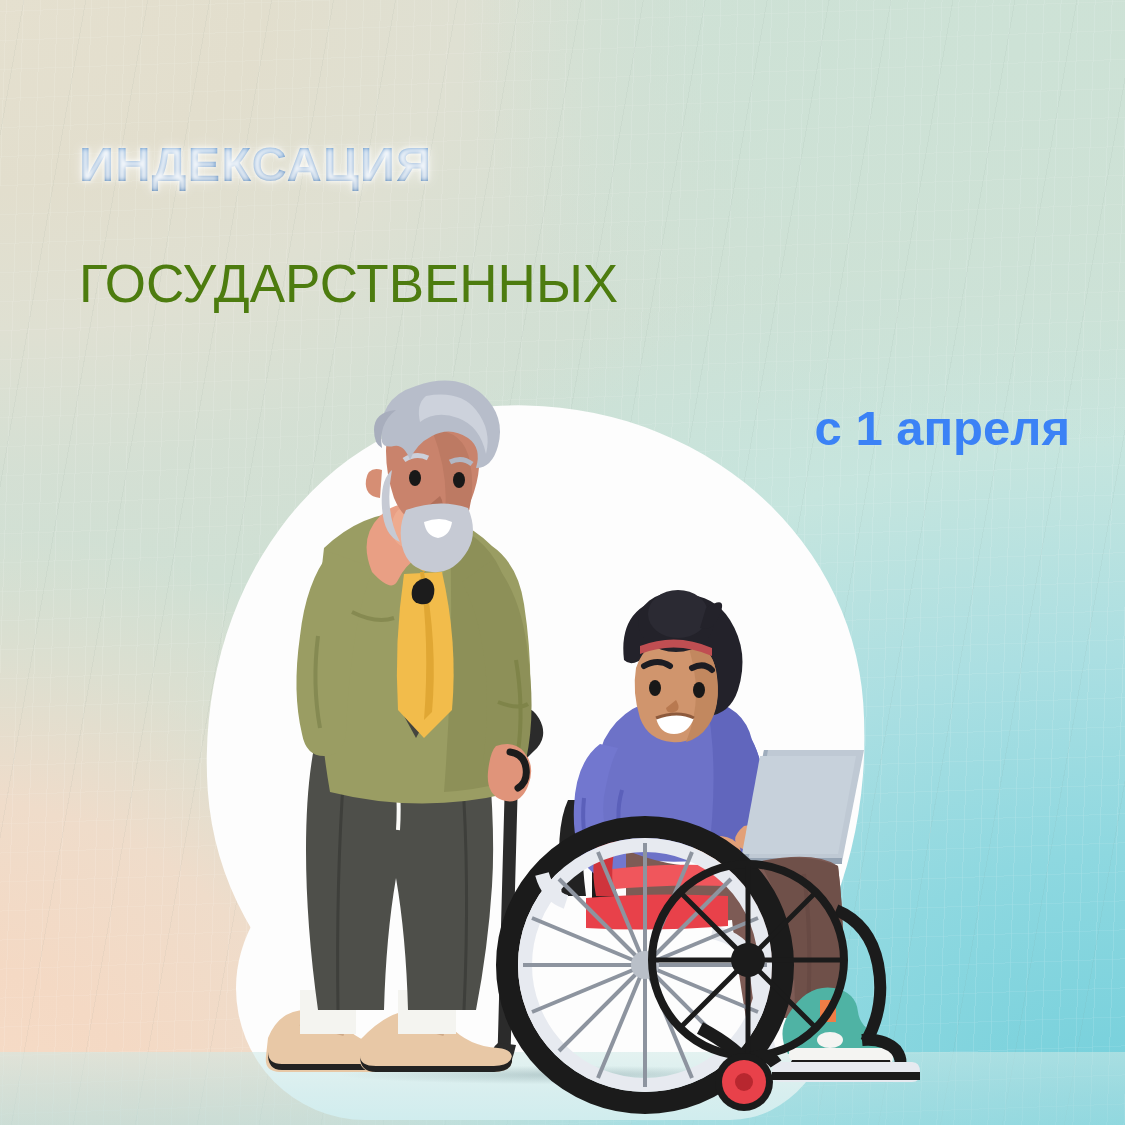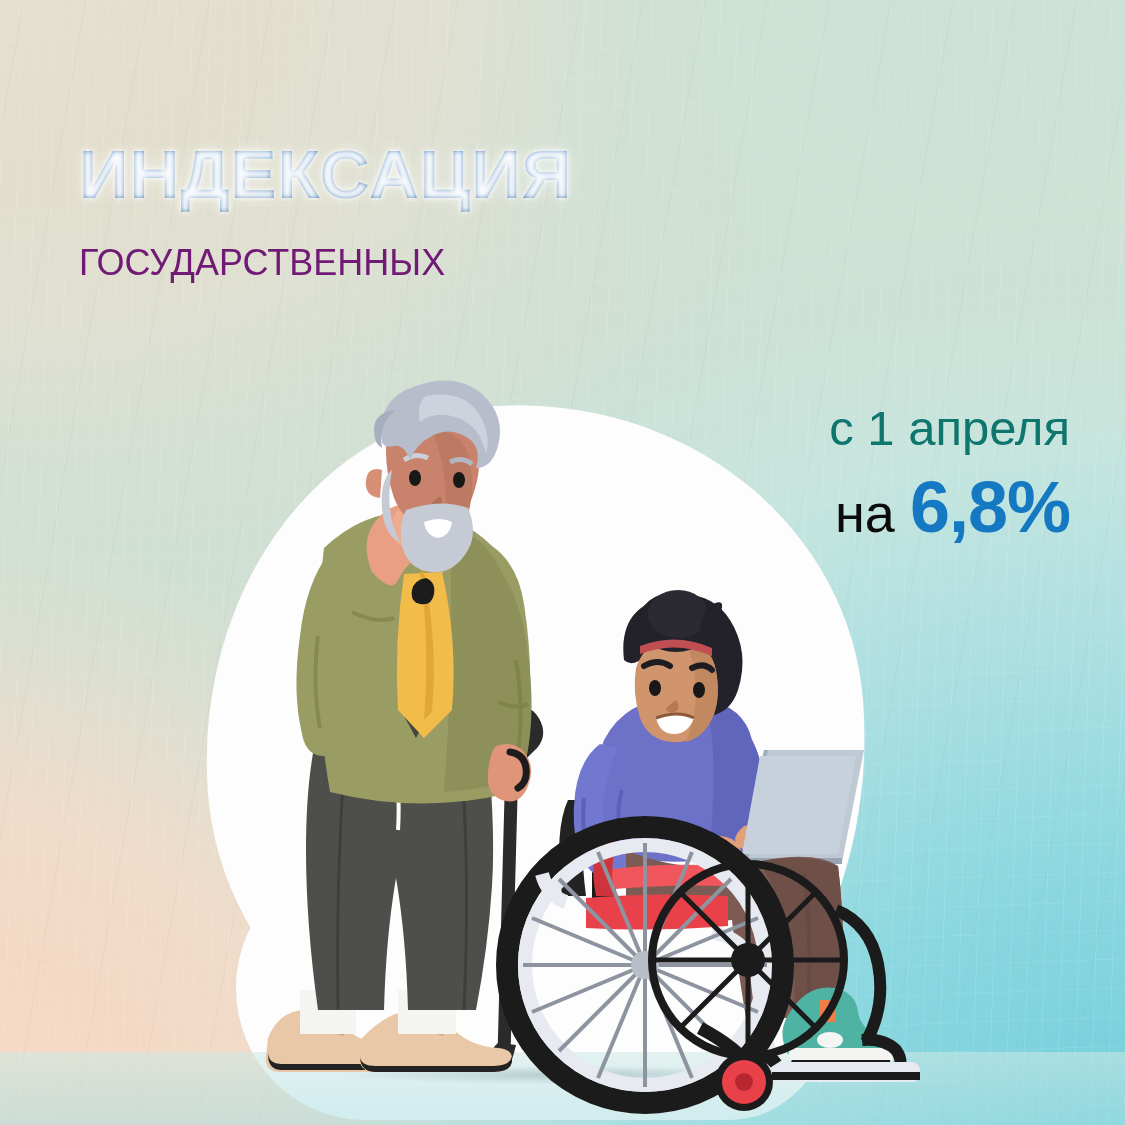--- a/index.html
+++ b/index.html
@@ -40,40 +40,40 @@
   }
   .bg-streaks2{
     position:absolute;inset:0;opacity:.14;
     background:
       repeating-linear-gradient(100deg, rgba(120,140,130,0) 0 23px, rgba(120,140,130,.5) 23px 24px, rgba(120,140,130,0) 24px 61px);
   }
 
   
   .headline{
     position:absolute;left:79px;top:140px;
-    font-size:69px;font-weight:700;letter-spacing:1px;
+    font-size:49px;font-weight:700;letter-spacing:1px;
     color:#2f6fb4;line-height:1;
     text-shadow:0 0 5px rgba(255,255,255,.95),0 0 14px rgba(255,255,255,.65);
     white-space:nowrap;
   }
   .headline .grad{
     background:linear-gradient(180deg,#3f82c6 0%,#2f6fb4 48%,#28619f 100%);
     -webkit-background-clip:text;background-clip:text;color:transparent;
   }
   .subhead{
-    position:absolute;left:79px;top:242px;
-    font-size:36px;font-weight:400;letter-spacing:0px;
-    color:#701a75;line-height:1.14;white-space:nowrap;
+    position:absolute;left:79px;top:254px;
+    font-size:53px;font-weight:400;letter-spacing:0px;
+    color:#4d7c0f;line-height:1.14;white-space:nowrap;
   }
   .rate-block{
     position:absolute;left:760px;top:404px;width:310px;
     text-align:right;line-height:1;
   }
   .rate-line1{
-    font-size:49px;font-weight:400;color:#0f766e;letter-spacing:0px;white-space:nowrap;
+    font-size:49px;font-weight:700;color:#3b82f6;letter-spacing:0px;white-space:nowrap;
   }
   .rate-line2{
     margin-top:18px;font-size:54px;font-weight:500;color:#0b0b0b;white-space:nowrap;
   }
   .rate-line2 .pct{
     font-size:72px;font-weight:700;color:#1479c2;letter-spacing:-1px;
   }
 
   
   .blob{
@@ -359,19 +359,15 @@
   <div class="headline">
     <span class="grad">ИНДЕКСАЦИЯ</span>
   </div>
 
   <div class="subhead">
     <div>ГОСУДАРСТВЕННЫХ</div>
   </div>
 
   <div class="rate-block">
     <div class="rate-line1">с 1 апреля</div>
-    <div class="rate-line2">
-      <span>на</span>
-      <span class="pct">6,8%</span>
-    </div>
   </div>
 
 </div>
 
 </body></html>

